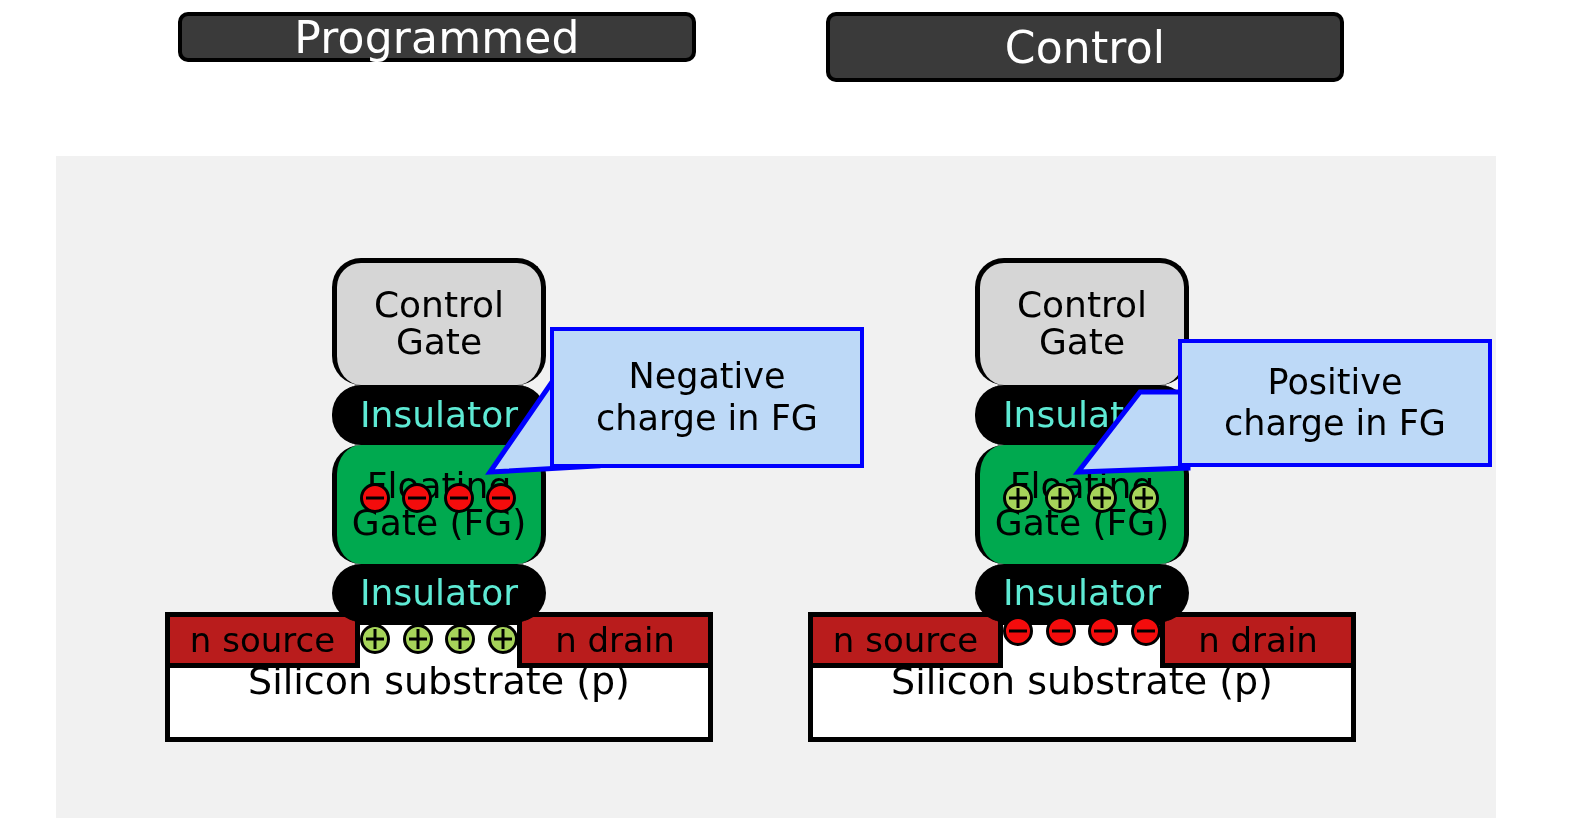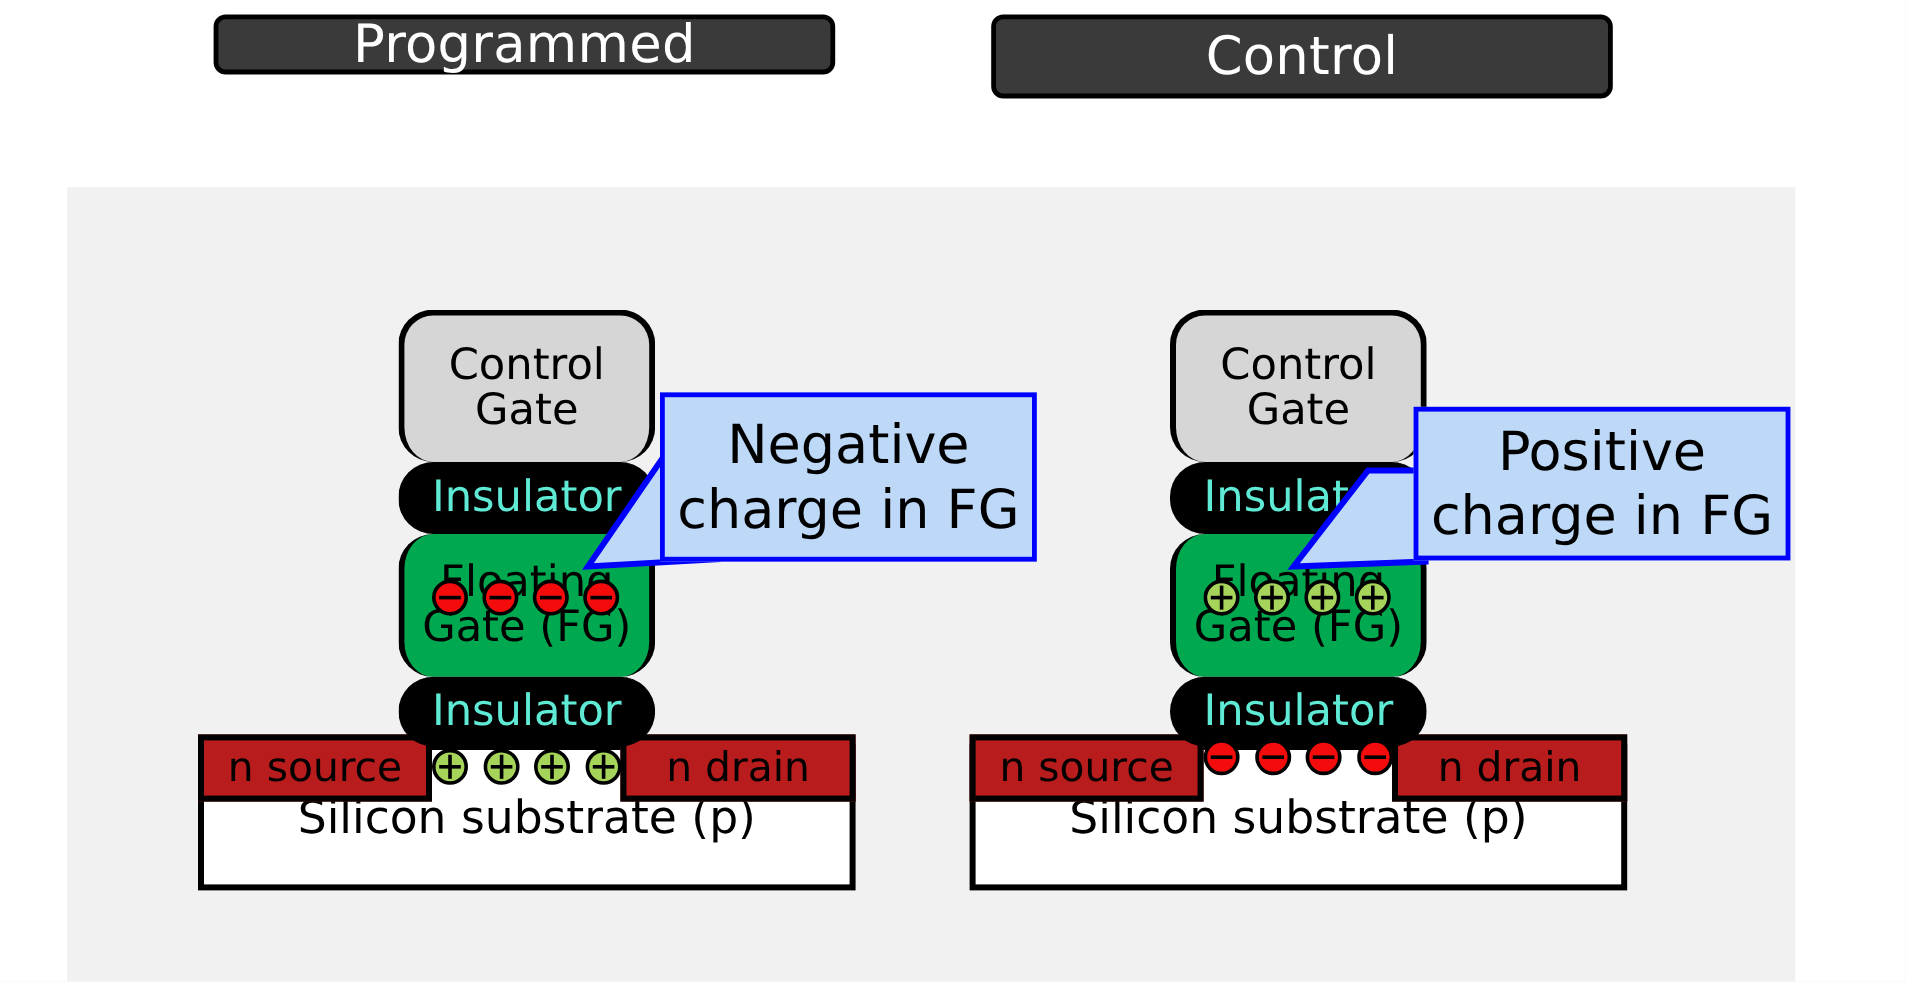--- a/index.html
+++ b/index.html
@@ -102,21 +102,21 @@
     background:#000;transform:translateX(-50%);
   }
 
   
   .callout{
     position:absolute;
     background:#bdd9f7;
     border:4px solid #0000ff;
     box-sizing:border-box;
     color:#000;
-    font-size:45px;
+    font-size:35px;
     text-align:center;
     line-height:1.18;
     display:flex;flex-direction:column;align-items:center;justify-content:center;
     z-index:6;
   }
   .tail{position:absolute;z-index:5;overflow:visible;pointer-events:none;}
   #callout-left{left:550px;top:327px;width:314px;height:141px;}
   #callout-right{left:1138px;top:339px;width:314px;height:128px;margin-left:40px;}
 </style>
 </head>

